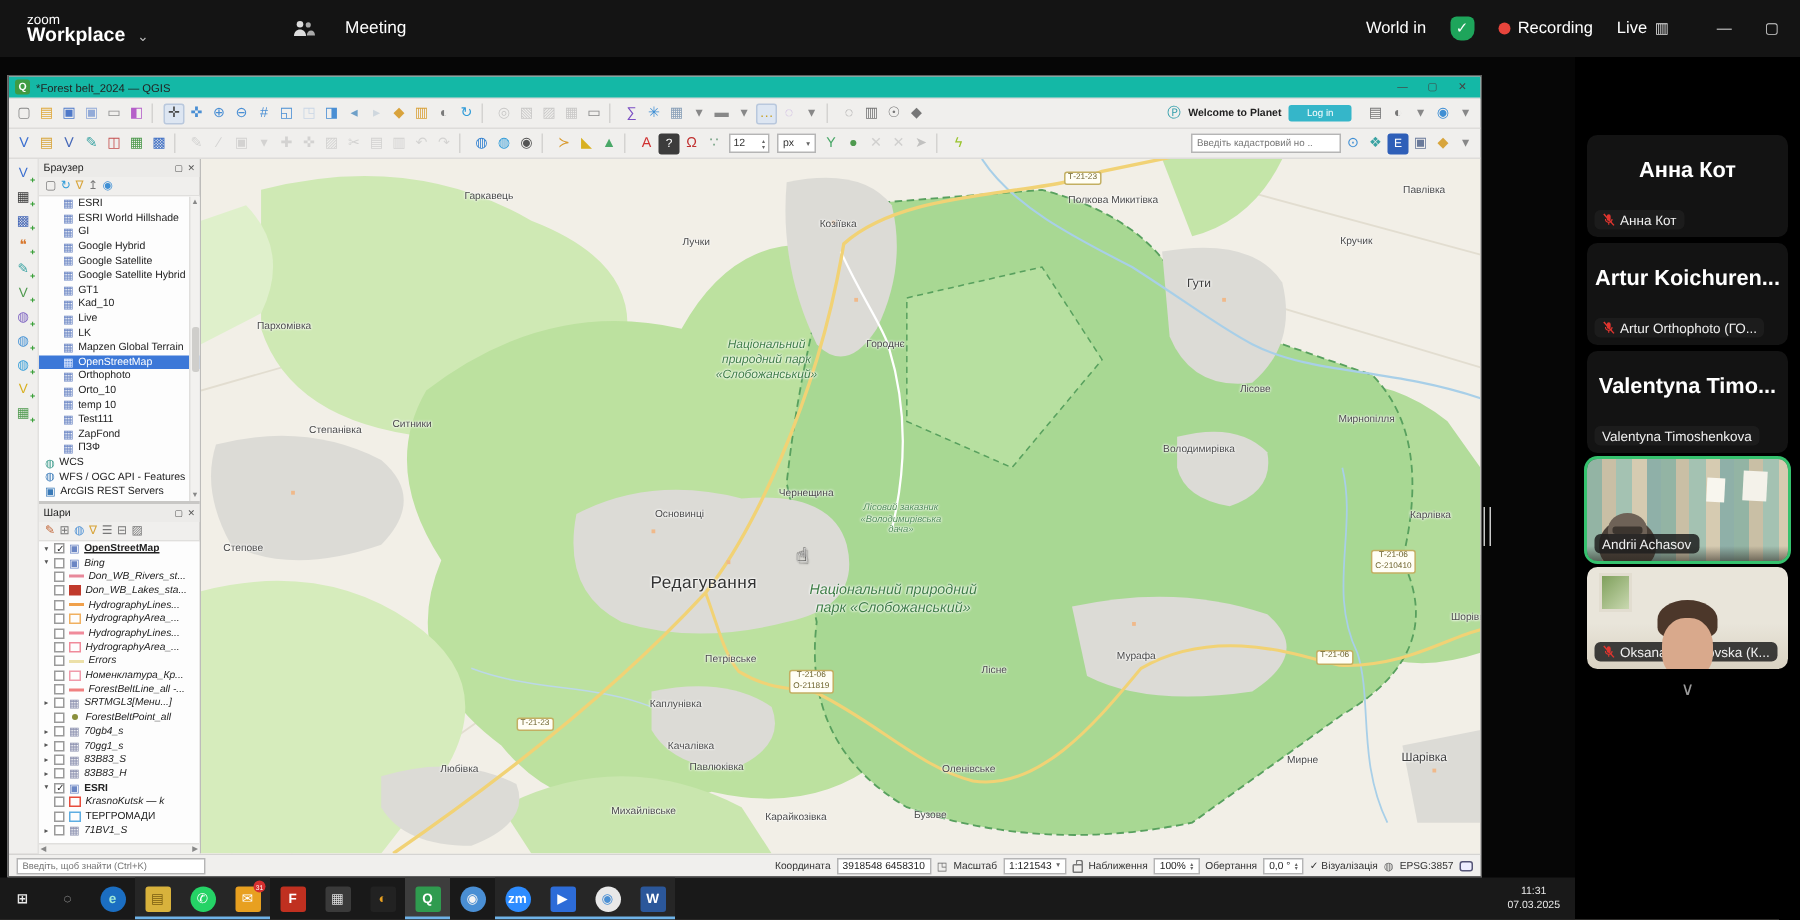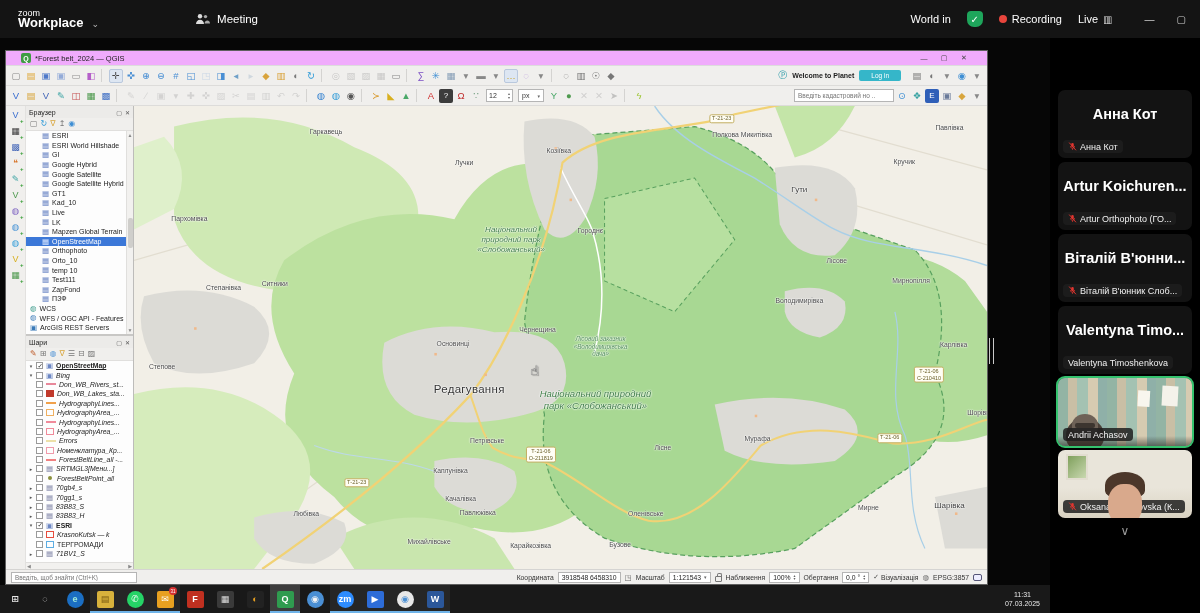--- a/index.html
+++ b/index.html
@@ -5,21 +5,21 @@
   *{margin:0;padding:0;box-sizing:border-box;font-family:"Liberation Sans","DejaVu Sans",sans-serif}
   html,body{width:1200px;height:613px;overflow:hidden;background:#000}
   body{position:relative;font-size:10px}
 
   
   .topbar{position:absolute;top:0;left:0;width:1200px;height:38px;background:#141414;color:#eee;display:flex;align-items:center;z-index:50}
   .brand{display:flex;align-items:flex-end;gap:4px;margin-left:18px}
   .brand .b1{font-size:9px;color:#fff;line-height:8px;display:block}
   .brand .b2{font-size:13px;font-weight:bold;color:#fff;line-height:12px}
   .brand .caret{color:#bbb;font-size:9px;margin-left:4px}
-  .meeting{display:flex;align-items:flex-end;gap:7px;margin-left:96px;font-size:11.5px;color:#fff}
+  .meeting{display:flex;align-items:flex-end;gap:20px;margin-left:96px;font-size:11.5px;color:#fff}
   .ppl-ico svg{display:block}
   .share-pill{position:absolute;left:322px;top:5px;height:27px;background:#2b2b2b;border:1px solid #4c4c4c;border-radius:14px;display:flex;align-items:center;gap:7px;padding:0 6px 0 5px}
   .share-pill .avatar{width:18px;height:18px;border-radius:3px;background:#777;position:relative;overflow:hidden}
   .share-pill .avatar:before{content:"";position:absolute;top:3px;left:5.5px;width:7px;height:7px;border-radius:50%;background:#cfcfcf}
   .share-pill .avatar:after{content:"";position:absolute;bottom:-3px;left:2px;width:14px;height:9px;border-radius:7px 7px 0 0;background:#cfcfcf}
   .share-pill .txt{font-size:11px;color:#f2f2f2;white-space:nowrap}
   .share-pill .ell{width:17px;height:17px;border:1px solid #9a9a9a;border-radius:50%;color:#ddd;font-size:9px;display:flex;align-items:center;justify-content:center;margin-left:14px}
   .tb-right{margin-left:auto;display:flex;align-items:center;gap:16px;margin-right:14px}
   .signin{font-size:11px;color:#fff}
   .shield{width:16px;height:16px;background:#1ea55b;border-radius:4px 4px 7px 7px;color:#fff;font-size:10px;display:flex;align-items:center;justify-content:center}
@@ -28,21 +28,21 @@
   .view{display:flex;align-items:center;gap:5px;font-size:11px;color:#fff}
   .view .vico{color:#ddd;font-size:10px}
   .winctl{display:flex;gap:22px;margin-left:16px;color:#cfcfcf;font-size:10px}
 
   
   .share-area{position:absolute;top:38px;left:0;width:1050px;height:575px;background:#060606}
   .scroll-handle{position:absolute;right:56px;top:300px;width:5px;height:26px;border-left:1.5px solid #c9c9c9;border-right:1.5px solid #c9c9c9}
 
   
   .qgis{position:absolute;left:5px;top:12px;width:983px;height:535px;background:#f0efed;border:1px solid #5f5f5f;display:flex;flex-direction:column;overflow:hidden}
-  .q-title{height:15px;background:#f0abfc;display:flex;align-items:center;padding:0 15px;gap:4px;border-bottom:1px solid #dcdcdc}
+  .q-title{height:15px;background:#14b8a6;display:flex;align-items:center;padding:0 4px;gap:4px;border-bottom:1px solid #dcdcdc}
   .q-title .qico{width:10px;height:10px;background:#3f9b43;border-radius:2px;color:#fff;font-size:7px;font-weight:bold;display:flex;align-items:center;justify-content:center}
   .q-title .ttl{font-size:7.5px;color:#222;flex:1}
   .q-title .wbtn{font-size:7px;color:#444;width:16px;text-align:center}
   .q-menubar{height:14px;display:flex;align-items:center;padding-left:5px;gap:1px;background:#f0efed;border-bottom:1px solid #e0e0e0}
   .menu-item{font-size:7.5px;color:#222;padding:1px 4px}
   .q-toolbar{height:20px;display:flex;align-items:center;padding:0 3px;gap:1px;border-bottom:1px solid #dddcda;background:#f0efed}
   .tbi{width:14px;height:14px;display:flex;align-items:center;justify-content:center;flex:none;border-radius:2px}
   .tbi .g{font-size:9.5px;color:var(--c,#666);line-height:1}
   .tbi.dim{opacity:.45}
   .tbi.selected{background:#dde6f2;border:1px solid #b9c8dd}
@@ -1071,34 +1071,20 @@
       <span class="mic">
         <svg class="micsvg" width="9" height="9" viewBox="0 0 12 12">
               <path d="M6 1.2a1.7 1.7 0 0 1 1.7 1.7v2.4a1.7 1.7 0 0 1-3.4 0V2.9A1.7 1.7 0 0 1 6 1.2z" fill="#e0352f"></path>
               <path d="M3.1 5.4a2.9 2.9 0 0 0 5.8 0M6 8.3v2.2" stroke="#e0352f" stroke-width="1" fill="none"></path>
               <line x1="1.6" y1="0.8" x2="10.6" y2="11" stroke="#e0352f" stroke-width="1.3"></line>
             </svg>
       </span>
       <span class="ctxt">Artur Orthophoto (ГО...</span>
     </div>
   </div>
-      <div class="ptile name muted">
-
-    <div class="pbig">Віталій В'юнни...</div>
-    <div class="pchip">
-      <span class="mic">
-        <svg class="micsvg" width="9" height="9" viewBox="0 0 12 12">
-              <path d="M6 1.2a1.7 1.7 0 0 1 1.7 1.7v2.4a1.7 1.7 0 0 1-3.4 0V2.9A1.7 1.7 0 0 1 6 1.2z" fill="#e0352f"></path>
-              <path d="M3.1 5.4a2.9 2.9 0 0 0 5.8 0M6 8.3v2.2" stroke="#e0352f" stroke-width="1" fill="none"></path>
-              <line x1="1.6" y1="0.8" x2="10.6" y2="11" stroke="#e0352f" stroke-width="1.3"></line>
-            </svg>
-      </span>
-      <span class="ctxt">Віталій В'юнник Слоб...</span>
-    </div>
-  </div>
       <div class="ptile name">
 
     <div class="pbig">Valentyna Timo...</div>
     <div class="pchip">
 
       <span class="ctxt">Valentyna Timoshenkova</span>
     </div>
   </div>
       <div class="ptile video achasov active">
     <div class="pvideo">

